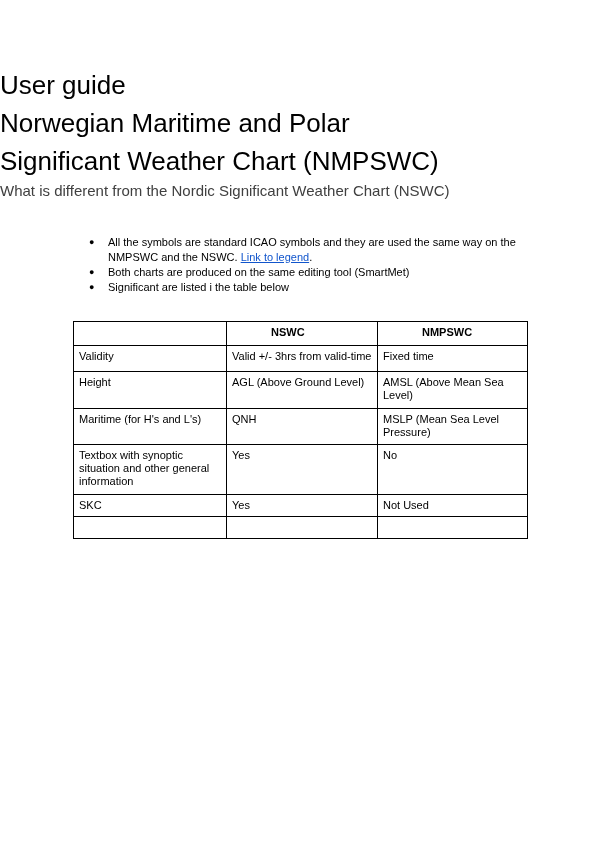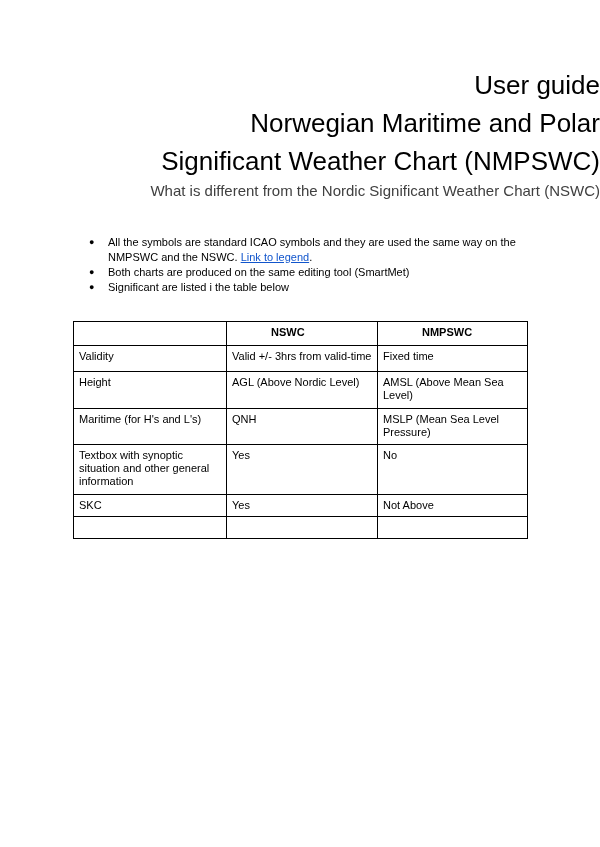--- a/index.html
+++ b/index.html
@@ -8,21 +8,21 @@
     width: 600px;
     height: 847px;
     margin: 0 auto;
     background: #ffffff;
     font-family: "Liberation Sans", sans-serif;
     color: #000000;
     overflow: hidden;
   }
   .doc-header {
     padding-top: 66px;
-    text-align: right;
+    text-align: left;
   }
   .doc-title-line {
     font-size: 26px;
     line-height: 38px;
     font-weight: 400;
     color: #000000;
   }
   .doc-subtitle {
     margin-top: 1px;
     font-size: 15px;
@@ -120,37 +120,37 @@
         <th>NSWC</th>
         <th>NMPSWC</th>
       </tr>
       <tr class="r1">
         <td>Validity</td>
         <td>Valid +/- 3hrs from valid-time</td>
         <td>Fixed time</td>
       </tr>
       <tr class="r2">
         <td>Height</td>
-        <td>AGL (Above Nordic Level)</td>
+        <td>AGL (Above Ground Level)</td>
         <td>AMSL (Above Mean Sea Level)</td>
       </tr>
       <tr class="r3">
         <td>Maritime (for H's and L's)</td>
         <td>QNH</td>
         <td>MSLP (Mean Sea Level Pressure)</td>
       </tr>
       <tr class="r4">
         <td>Textbox with synoptic situation and other general information</td>
         <td>Yes</td>
         <td>No</td>
       </tr>
       <tr class="r5">
         <td>SKC</td>
         <td>Yes</td>
-        <td>Not Above</td>
+        <td>Not Used</td>
       </tr>
       <tr class="r6">
         <td></td>
         <td></td>
         <td></td>
       </tr>
     </tbody>
   </table>
 
 </div>

